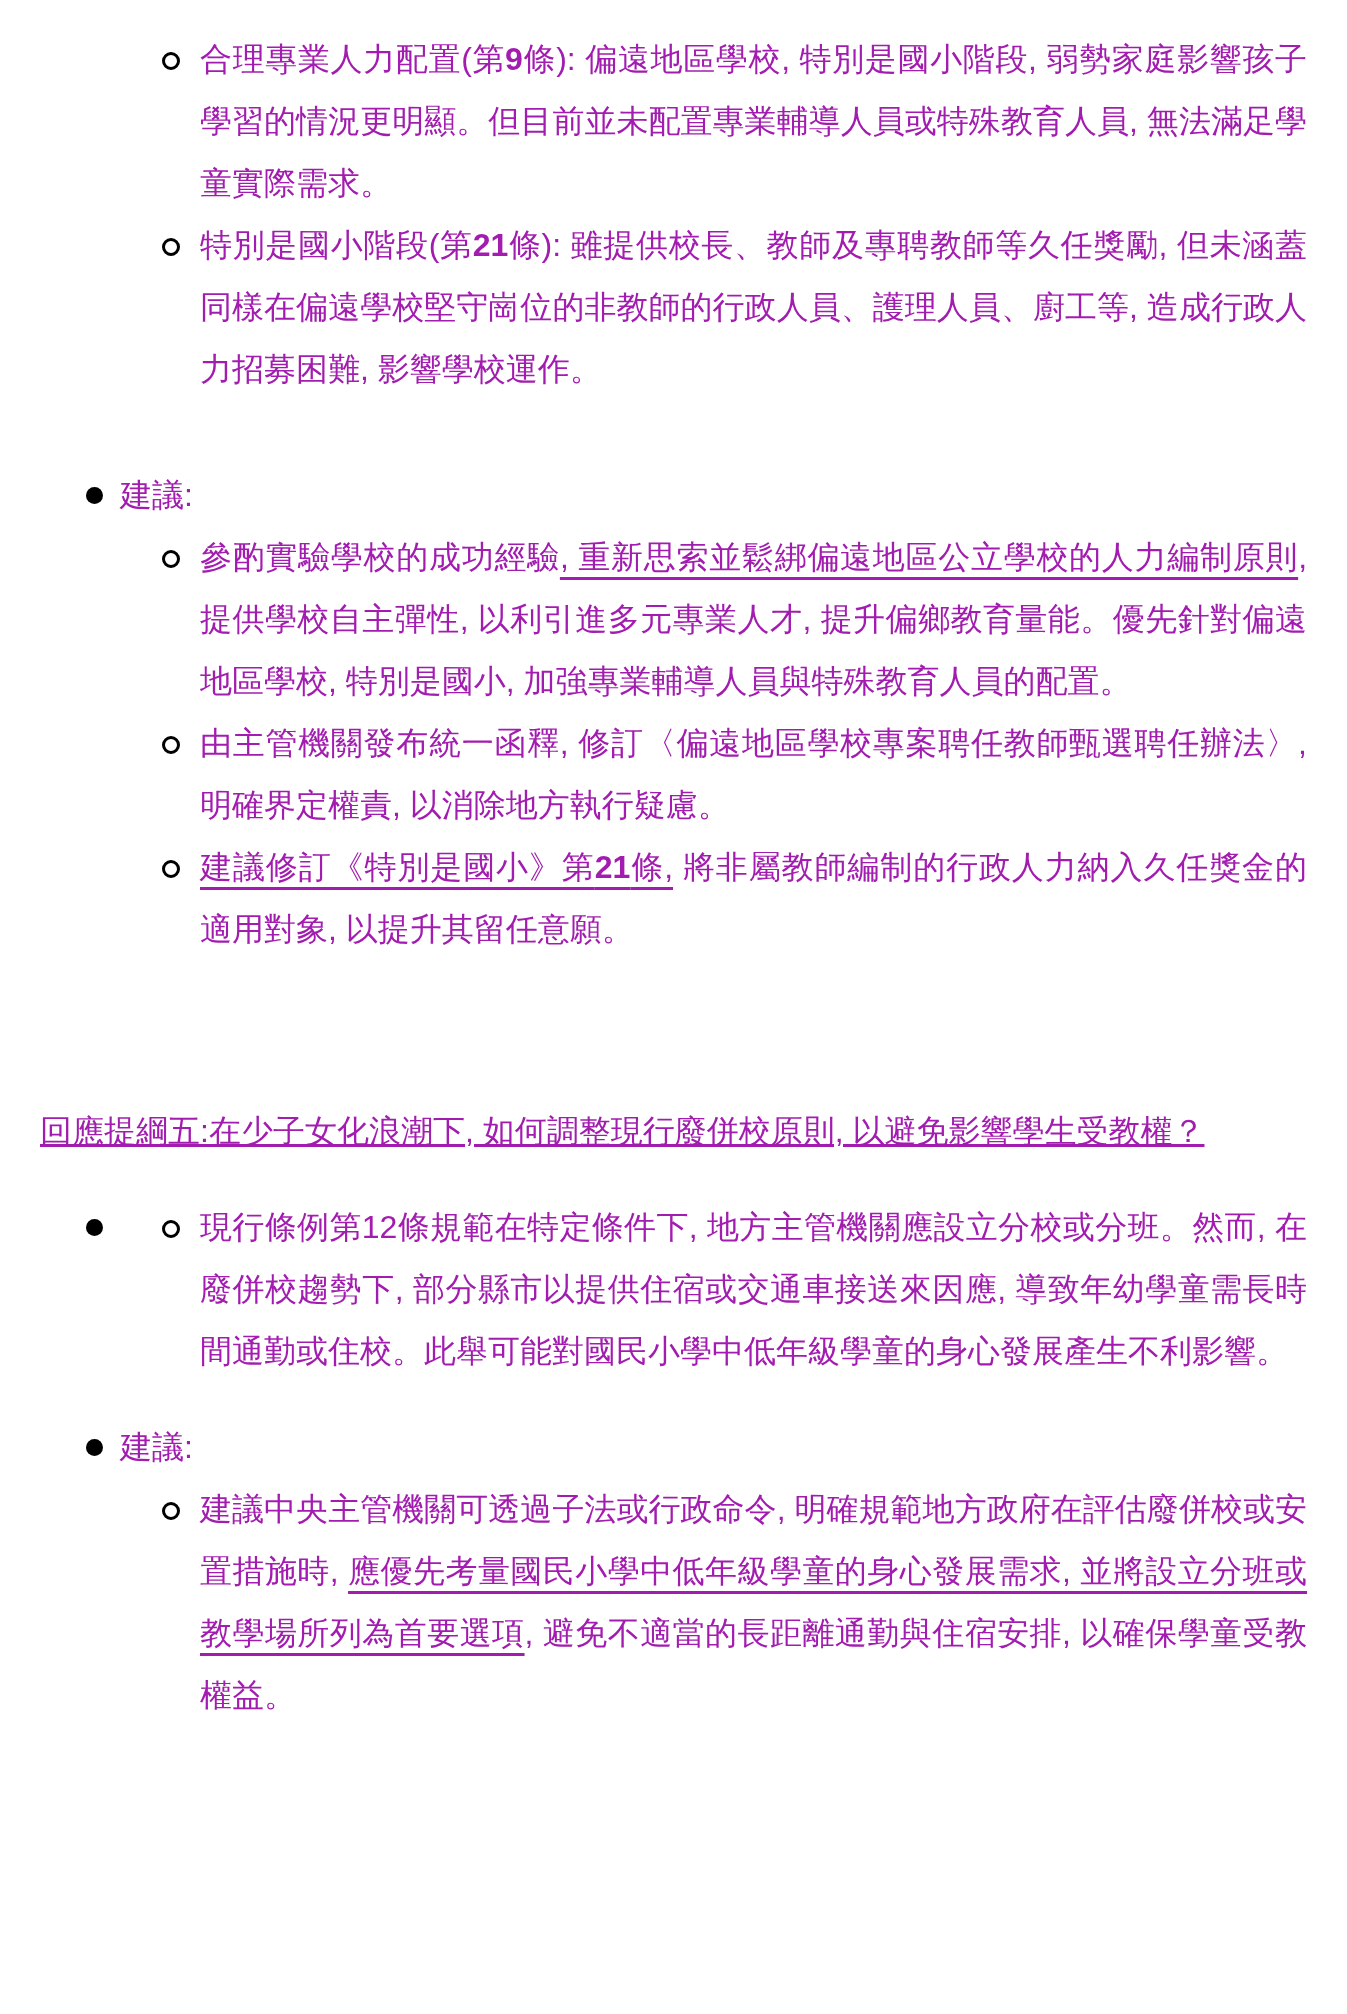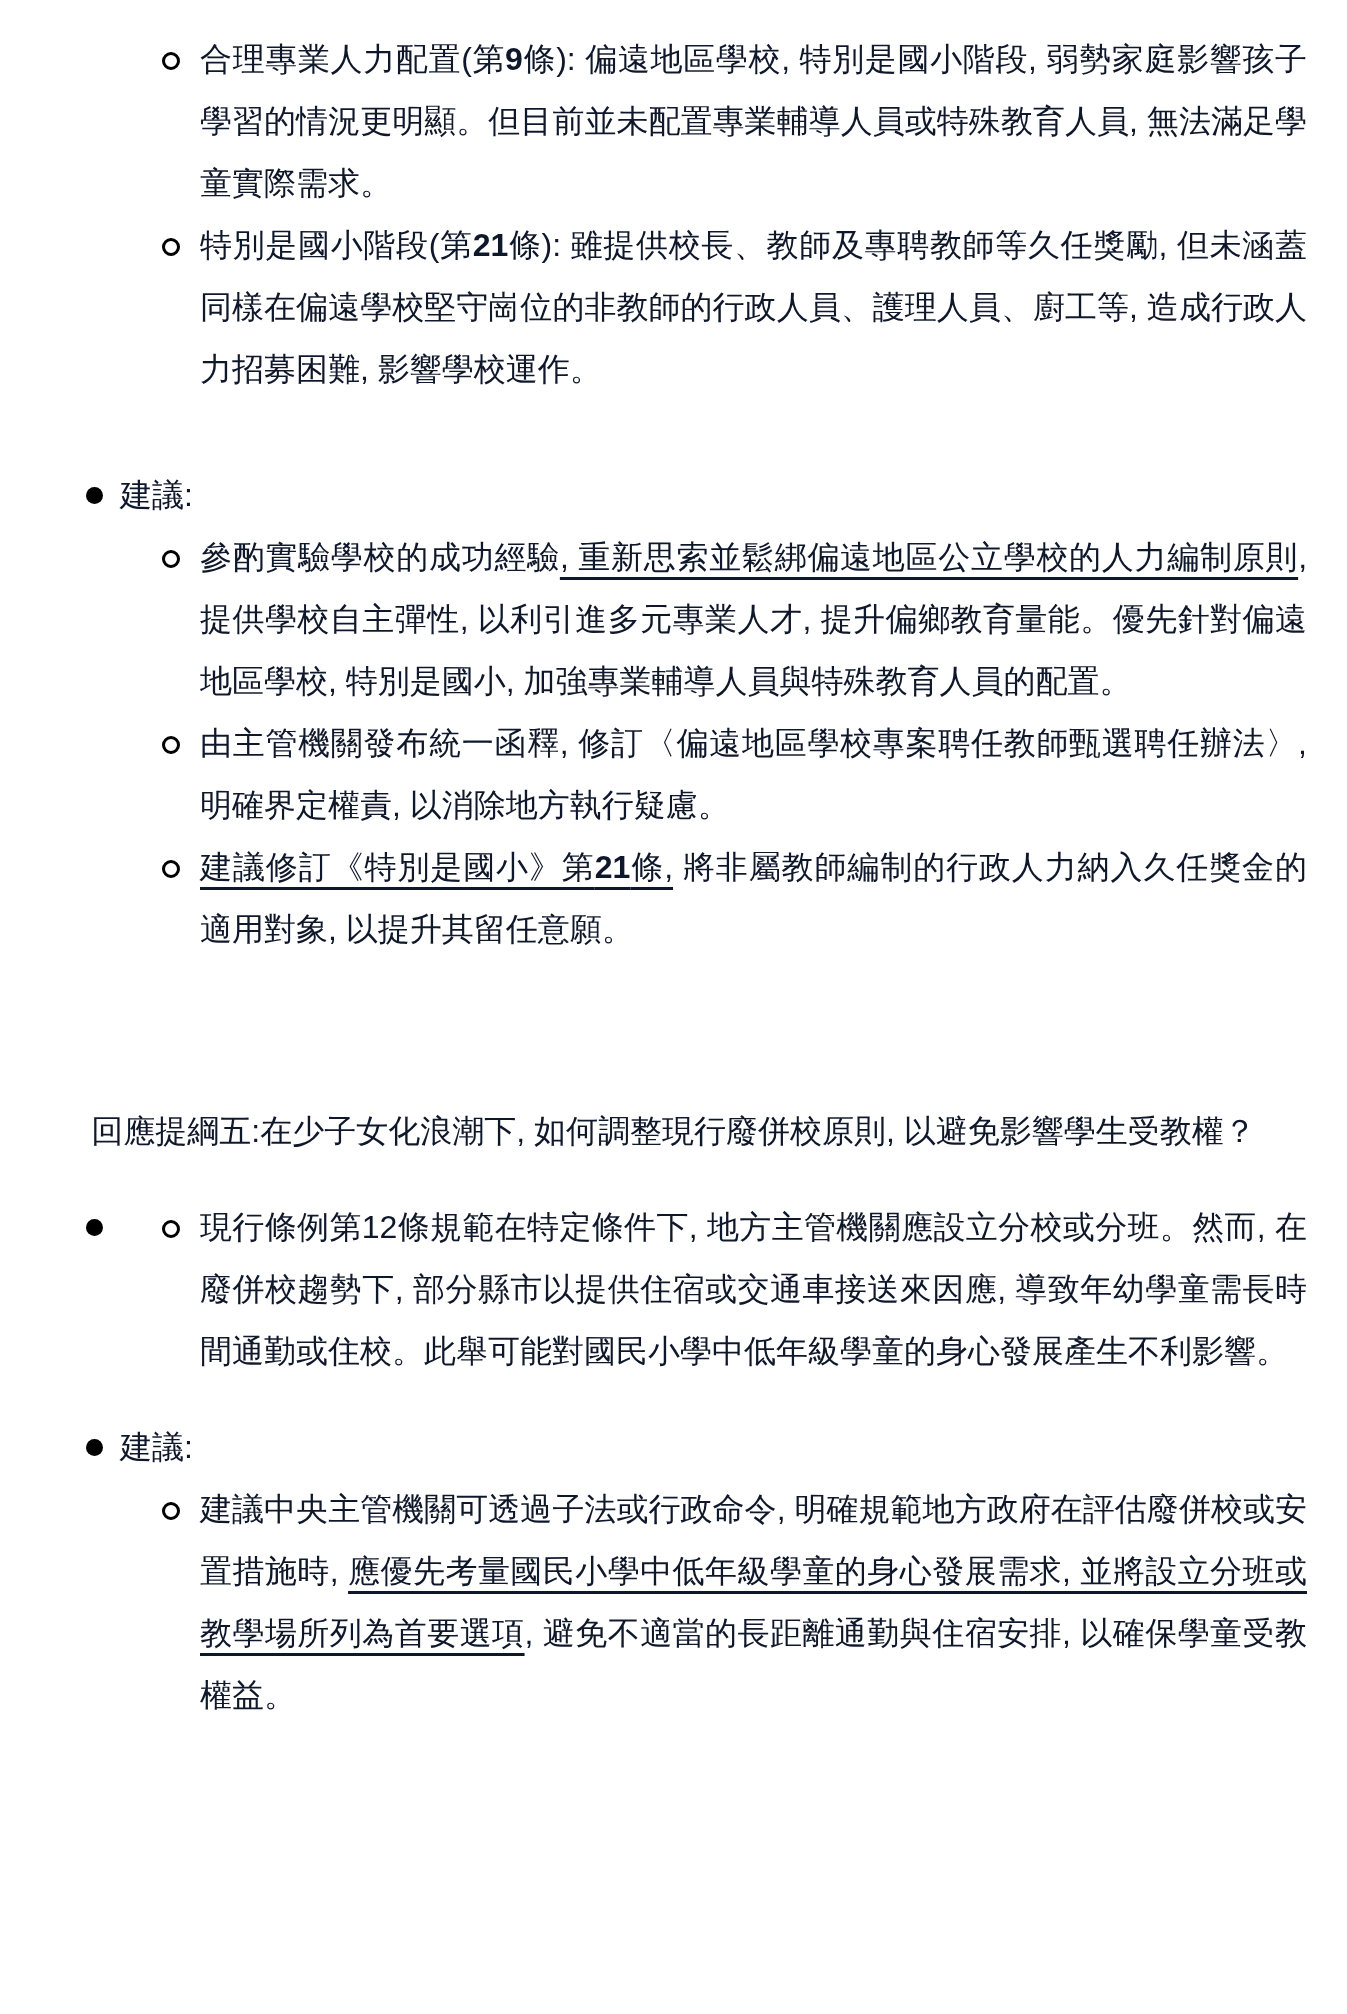--- a/index.html
+++ b/index.html
@@ -6,29 +6,29 @@
     margin: 0;
     padding: 0;
     background: #ffffff;
   }
   .page {
     position: relative;
     width: 1347px;
     min-height: 2014px;
     box-sizing: border-box;
     background: #ffffff;
-    color: #0f172a;
+    color: #a21caf;
     font-family: "Liberation Sans", "DejaVu Sans", sans-serif;
     font-size: 32px;
     line-height: 62px;
     padding: 28px 40px 20px 40px;
     text-align: justify;
   }
   .blk { position: relative; }
-  .blk.h  { margin-top: 110px; text-align: center; }
+  .blk.h  { margin-top: 110px; text-align: left; text-decoration: underline; }
   .blk.b1 { margin-top: 34px; padding-left: 80px; }
   .blk.b2 { margin-top: 0; padding-left: 160px; }
   .blk.sp { height: 30px; }
   .bullet1 {
     position: absolute;
     left: 46px;
     top: 23px;
     width: 17px;
     height: 17px;
     background: #000000;

